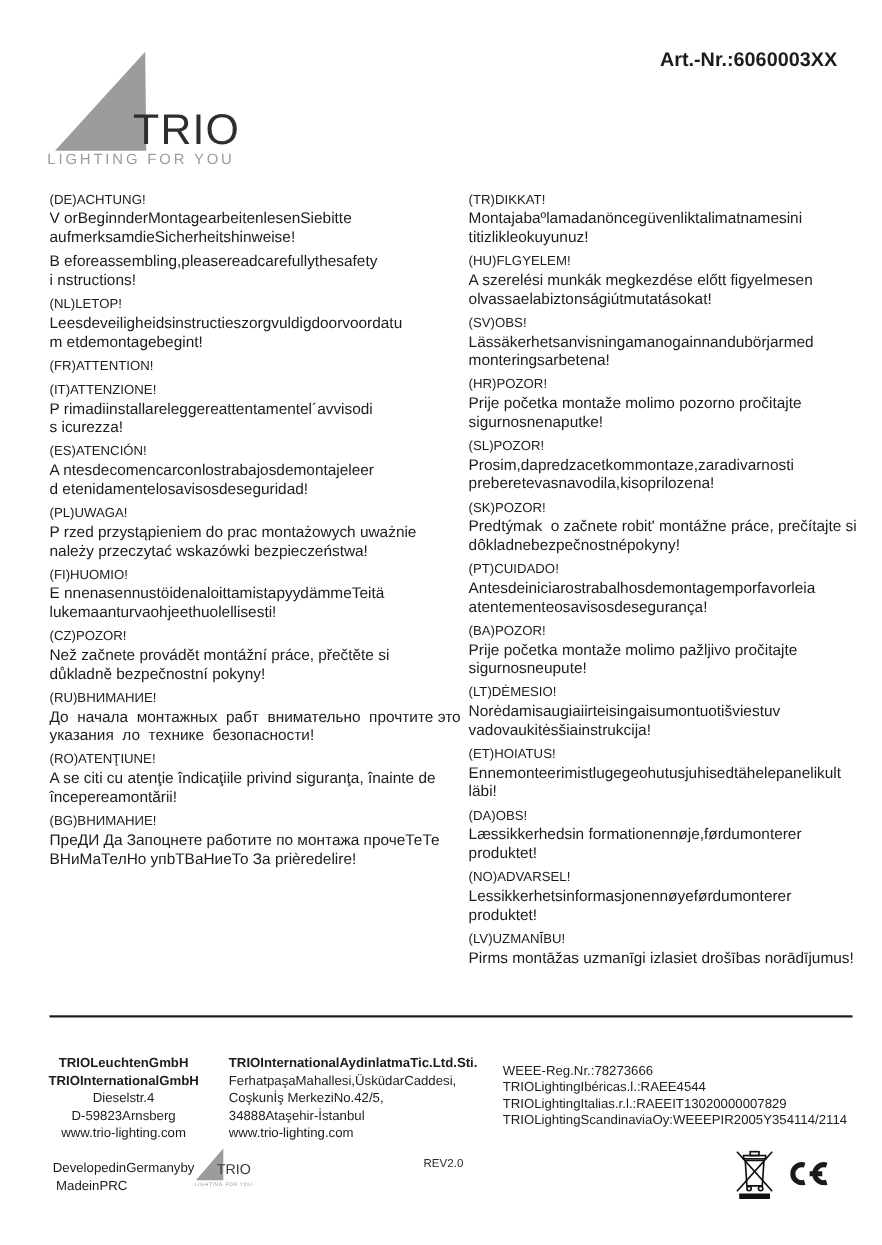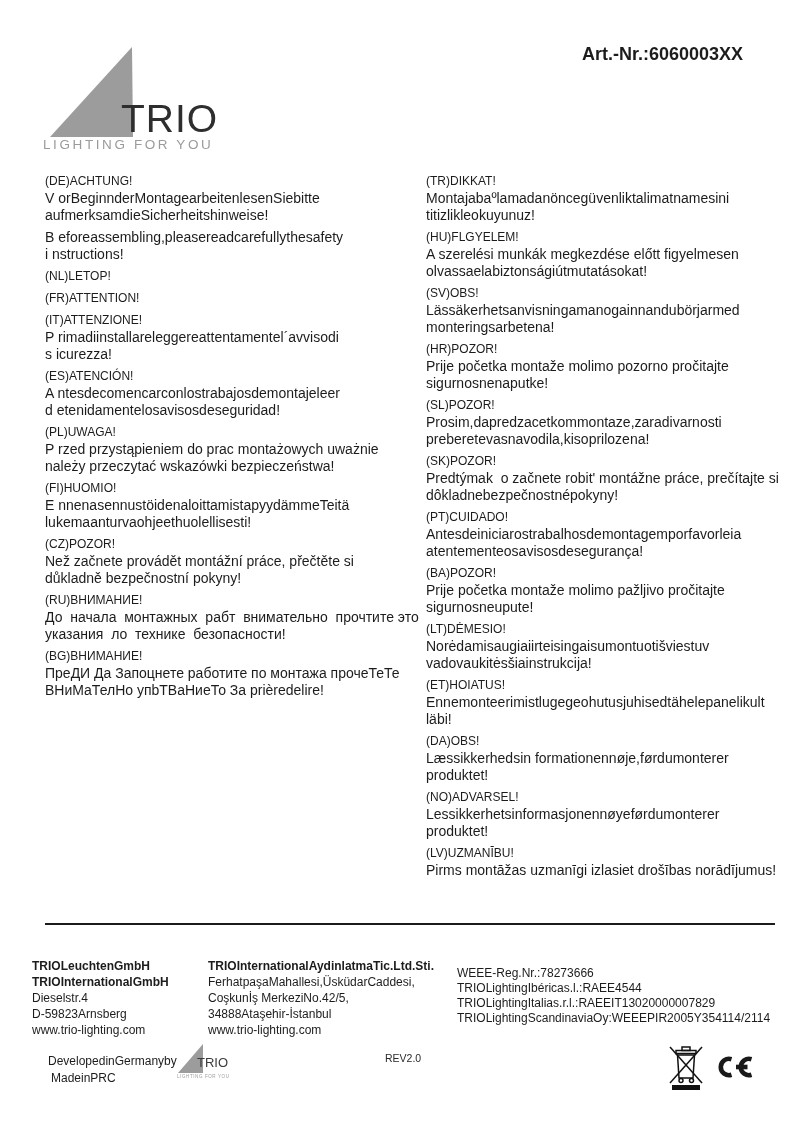--- a/index.html
+++ b/index.html
@@ -1,38 +1,38 @@
 <!DOCTYPE html>
 <html><head>
 <meta charset="utf-8">
 <style>
   html,body{margin:0;padding:0;}
   body{
     width:802px;height:1132px;position:relative;background:#ffffff;
     font-family:"Liberation Sans",sans-serif;color:#1c1c1c;overflow:hidden;
   }
   
-  .artnr{position:absolute;top:44px;right:59px;font-size:18px;font-weight:700;letter-spacing:0;}
+  .artnr{position:absolute;top:44px;right:41px;font-size:18px;font-weight:700;letter-spacing:0;}
   .logo{position:absolute;left:43px;top:45px;width:160px;height:110px;}
   .logo svg{position:absolute;left:0;top:0;}
   .logo .trio{position:absolute;left:78px;top:54px;font-size:39px;font-weight:300;
     letter-spacing:1px;color:#2e2e2e;line-height:1;}
   .logo .tagline{position:absolute;left:0;top:92px;font-size:13.5px;letter-spacing:2.6px;
     color:#9b9b9b;white-space:nowrap;font-weight:300;}
   
   .col{position:absolute;top:173px;width:390px;}
   .col-left{left:45px;}
   .col-right{left:426px;}
   .section{margin-bottom:5px;}
   .w-heading{font-size:12px;font-weight:400;line-height:17px;white-space:pre;}
   .w-body{font-size:14px;line-height:17px;white-space:pre;}
   
   .divider{position:absolute;left:45px;top:923px;width:730px;height:2px;background:#1c1c1c;}
   .addr{position:absolute;top:958px;font-size:12px;line-height:16px;}
-  .addr1{left:32px;}
+  .addr1{left:44px;text-align:center;}
   .addr2{left:208px;}
   .addr1 .addr-line:nth-child(-n+2){font-weight:700;}
   .addr2 .addr-line:first-child{font-weight:700;}
   .reg{position:absolute;left:457px;top:966px;font-size:12px;line-height:15px;}
   .made{position:absolute;left:48px;top:1053px;font-size:12px;line-height:17px;}
   .made .addr-line:nth-child(2){padding-left:3px;}
   .logo-small{position:absolute;left:176px;top:1042px;width:50px;height:42px;}
   .logo-small svg{position:absolute;left:0;top:0;}
   .logo-small .trio{position:absolute;left:21px;top:14px;font-size:13px;font-weight:300;
     color:#3a3a3a;line-height:1;}
@@ -60,20 +60,22 @@
       <div class="w-heading">(DE)ACHTUNG!</div>
       <div class="w-body">V orBeginnderMontagearbeitenlesenSiebitte
 aufmerksamdieSicherheitshinweise!</div>
     </div>
     <div class="section">
       <div class="w-body">B eforeassembling,pleasereadcarefullythesafety
 i nstructions!</div>
     </div>
     <div class="section">
       <div class="w-heading">(NL)LETOP!</div>
+      <div class="w-body">Leesdeveiligheidsinstructieszorgvuldigdoorvoordatu
+m etdemontagebegint!</div>
     </div>
     <div class="section">
       <div class="w-heading">(FR)ATTENTION!</div>
     </div>
     <div class="section">
       <div class="w-heading">(IT)ATTENZIONE!</div>
       <div class="w-body">P rimadiinstallareleggereattentamentel´avvisodi
 s icurezza!</div>
     </div>
     <div class="section">
@@ -93,20 +95,25 @@
     </div>
     <div class="section">
       <div class="w-heading">(CZ)POZOR!</div>
       <div class="w-body">Než začnete provádět montážní práce, přečtěte si
 důkladně bezpečnostní pokyny!</div>
     </div>
     <div class="section">
       <div class="w-heading">(RU)ВНИМАНИЕ!</div>
       <div class="w-body">До  начала  монтажных  рабт  внимательно  прочтите это
 указания  ло  технике  безопасности!</div>
+    </div>
+    <div class="section">
+      <div class="w-heading">(RO)ATENŢIUNE!</div>
+      <div class="w-body">A se citi cu atenţie îndicaţiile privind siguranţa, înainte de
+începereamontării!</div>
     </div>
     <div class="section">
       <div class="w-heading">(BG)ВНИМАНИЕ!</div>
       <div class="w-body">ПреДИ Да Запоцнете работите по монтажа прочеТеТе
 ВНиМаТелНо упbТВаНиеТо За prièredelire!</div>
     </div>
   </div>
 <div class="col col-right" id="col-right">
     <div class="section">
       <div class="w-heading">(TR)DIKKAT!</div>

